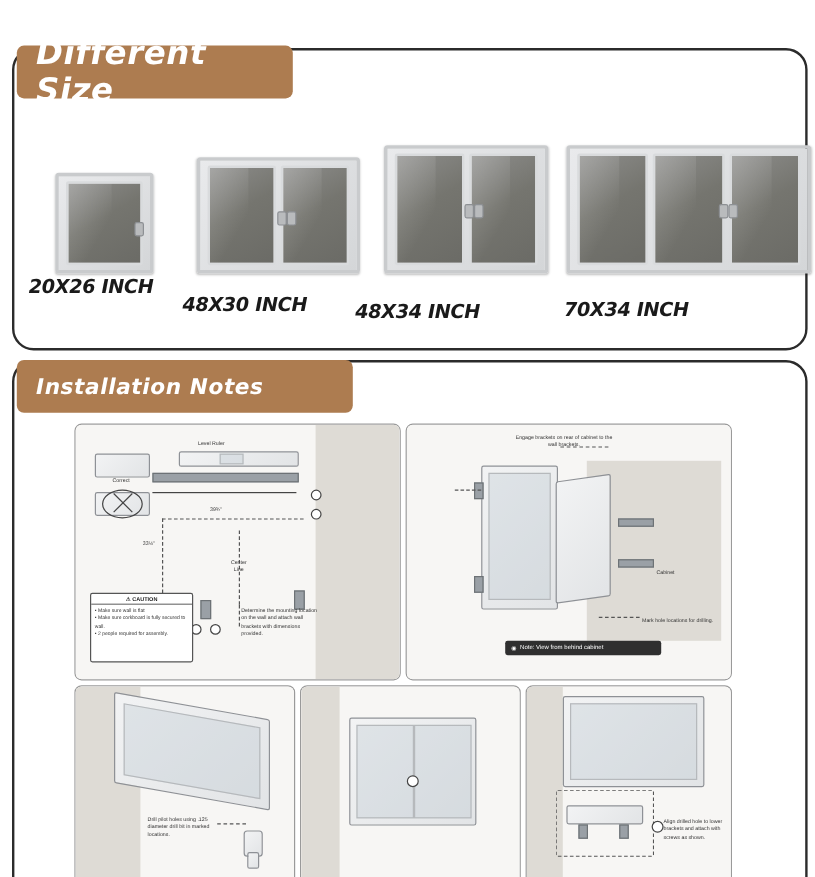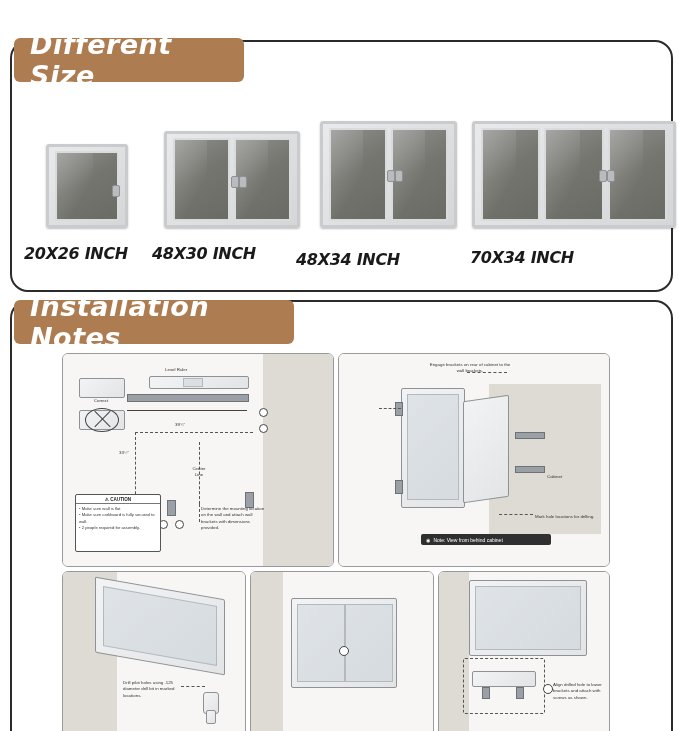--- a/index.html
+++ b/index.html
@@ -12,21 +12,21 @@
   #panel-install{left:10px;top:272px;width:659px;height:447px;}
 
   
   .tab{position:absolute;background:#ad7c50;border-radius:6px 6px 6px 6px;
        display:flex;align-items:center;padding:0 16px;box-sizing:border-box;}
   .tab span{font-family:"DejaVu Sans",sans-serif;font-weight:bold;font-style:italic;
             color:#ffffff;letter-spacing:.5px;}
   #tab-size{left:14px;top:10px;width:230px;height:44px;}
   #tab-size span{font-size:27px;}
   #tab-install{left:14px;top:272px;width:280px;height:44px;}
-  #tab-install span{font-size:27px;}
+  #tab-install span{font-size:18px;}
 
   
   .size-row{position:absolute;left:24px;top:70px;width:630px;height:130px;}
   .cab{position:absolute;bottom:0;border:3px solid #c9cbcd;border-radius:3px;
        background:linear-gradient(135deg,#e9eaec 0%,#d4d6d8 100%);
        box-shadow:0 1px 2px rgba(0,0,0,.25);display:flex;padding:4px;box-sizing:border-box;}
   .pane{flex:1;margin:0 2px;border:2px solid #d9dbdd;border-radius:2px;
         background:linear-gradient(150deg,#8d8d8b 0%,#75756f 45%,#6b6b66 100%);
         position:relative;}
   .pane:after{content:"";position:absolute;left:0;top:0;width:60%;height:100%;
@@ -36,21 +36,21 @@
 
   .cab-label{position:absolute;font-family:"DejaVu Sans",sans-serif;font-weight:bold;
              font-style:italic;font-size:16px;color:#1a1a1a;letter-spacing:-.3px;}
 
   
   #cab-1{left:22px;width:82px;height:84px;}
   #cab-2{left:140px;width:136px;height:97px;}
   #cab-3{left:296px;width:137px;height:107px;}
   #cab-4{left:448px;width:204px;height:107px;}
 
-  #lbl-1{left:24px;top:216px;}
+  #lbl-1{left:24px;top:201px;}
   #lbl-2{left:152px;top:216px;}
   #lbl-3{left:296px;top:222px;}
   #lbl-4{left:470px;top:220px;}
 
   
   .ibox{position:absolute;border:1px solid #9a9a9a;border-radius:6px;background:#fff;overflow:hidden;}
   #ibox-1{left:62px;top:325px;width:270px;height:212px;}
   #ibox-2{left:338px;top:325px;width:270px;height:212px;}
   #ibox-3{left:62px;top:543px;width:182px;height:166px;}
   #ibox-4{left:250px;top:543px;width:182px;height:166px;}

